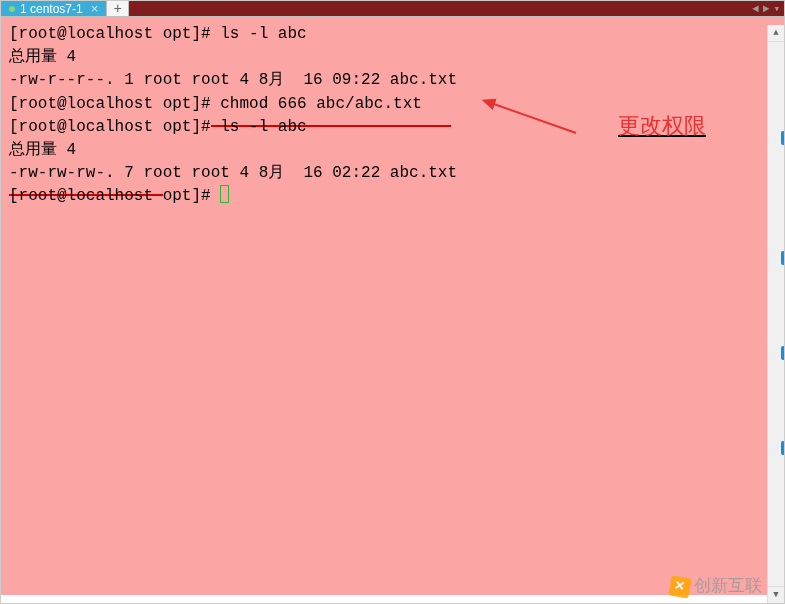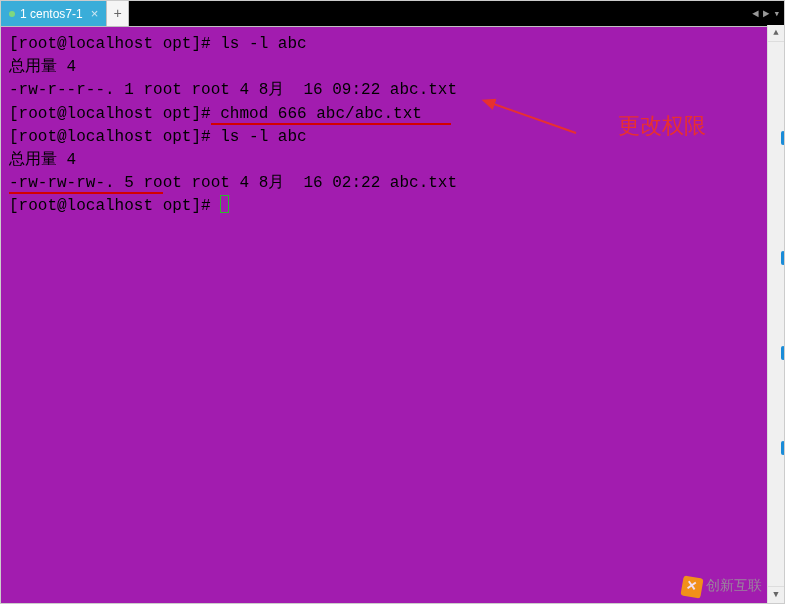--- a/index.html
+++ b/index.html
@@ -11,22 +11,22 @@
       width: 785px;
       height: 604px;
       background: #ffffff;
       font-family: "Consolas", "Courier New", monospace;
       font-size: 16px;
       position: relative;
       overflow: hidden;
       border: 1px solid #ccc;
     }
     .tab-bar {
-      height: 26px;
-      background: #000000;
+      height: 16px;
+      background: #7f1d1d;
       border-bottom: 1px solid #c0c0c0;
       display: flex;
       align-items: stretch;
       position: relative;
     }
     .tab {
       display: flex;
       align-items: center;
       padding: 0 8px;
       background: #3aadd9;
@@ -69,51 +69,52 @@
       align-items: center;
       gap: 4px;
       color: #999;
       font-size: 11px;
     }
     .tab-bar-right span {
       cursor: pointer;
     }
     .terminal {
       padding: 6px 8px;
-      background: #a21caf;
+      background: #fca5a5;
       color: #000000;
       line-height: 1.45;
       font-family: "Consolas", "SimSun", "Courier New", monospace;
       font-size: 16px;
       position: relative;
       height: calc(100% - 24px);
     }
     .term-line {
       white-space: pre;
       position: relative;
     }
     .underline-red {
       border-bottom: 2px solid #d40000;
-      padding-bottom: 0px;
+      padding-bottom: 12px;
     }
     .cursor-block {
       display: inline-block;
       width: 9px;
       height: 18px;
       border: 1px solid #2fb72f;
       vertical-align: text-bottom;
       margin-bottom: 2px;
     }
     .annotation {
       position: absolute;
       right: 78px;
       top: 110px;
       display: flex;
       align-items: center;
       pointer-events: none;
+      text-decoration: underline;
     }
     .annotation-text {
       color: #e83030;
       font-family: "SimSun", sans-serif;
       font-size: 22px;
     }
     .arrow-svg {
       position: absolute;
       top: 90px;
       left: 480px;
@@ -138,24 +139,24 @@
       color: #666;
       cursor: pointer;
     }
     .scrollbar-btn.up { border-bottom: 1px solid #ddd; }
     .scrollbar-btn.down { position: absolute; bottom: 0; width: 100%; border-top: 1px solid #ddd; }
     .watermark {
       position: absolute;
       right: 22px;
       bottom: 6px;
       display: flex;
-      align-items: flex-start;
+      align-items: flex-end;
       gap: 4px;
       font-family: "Microsoft YaHei", sans-serif;
-      font-size: 14px;
+      font-size: 17px;
       color: #999;
       opacity: 0.85;
     }
     .watermark-logo {
       width: 20px;
       height: 20px;
       background: #ffa500;
       border-radius: 3px;
       position: relative;
       transform: rotate(10deg);
@@ -197,21 +198,21 @@
   </div>
 </div>
 
 <div class="terminal">
   <div class="term-line"><span>[root@localhost opt]# </span><span>ls -l abc</span></div>
   <div class="term-line">总用量 4</div>
   <div class="term-line">-rw-r--r--. 1 root root 4 8月  16 09:22 abc.txt</div>
   <div class="term-line"><span>[root@localhost opt]#</span><span class="underline-red"> chmod 666 abc/abc.txt</span><span class="underline-red">&nbsp;&nbsp;&nbsp;</span></div>
   <div class="term-line"><span>[root@localhost opt]# </span><span>ls -l abc</span></div>
   <div class="term-line">总用量 4</div>
-  <div class="term-line"><span class="underline-red">-rw-rw-rw-. 5 ro</span><span>ot root 4 8月  16 02:22 abc.txt</span></div>
+  <div class="term-line"><span class="underline-red">-rw-rw-rw-. 7 ro</span><span>ot root 4 8月  16 02:22 abc.txt</span></div>
   <div class="term-line"><span>[root@localhost opt]# </span><span class="cursor-block"></span></div>
 </div>
 
 <svg class="arrow-svg" width="120" height="60">
   <defs>
     <marker id="ah" markerWidth="10" markerHeight="10" refX="2" refY="3" orient="auto">
       <polygon points="0 0, 7 3, 0 6" fill="#e83030"></polygon>
     </marker>
   </defs>
   <line x1="95" y1="42" x2="10" y2="12" stroke="#e83030" stroke-width="2" marker-end="url(#ah)"></line>

